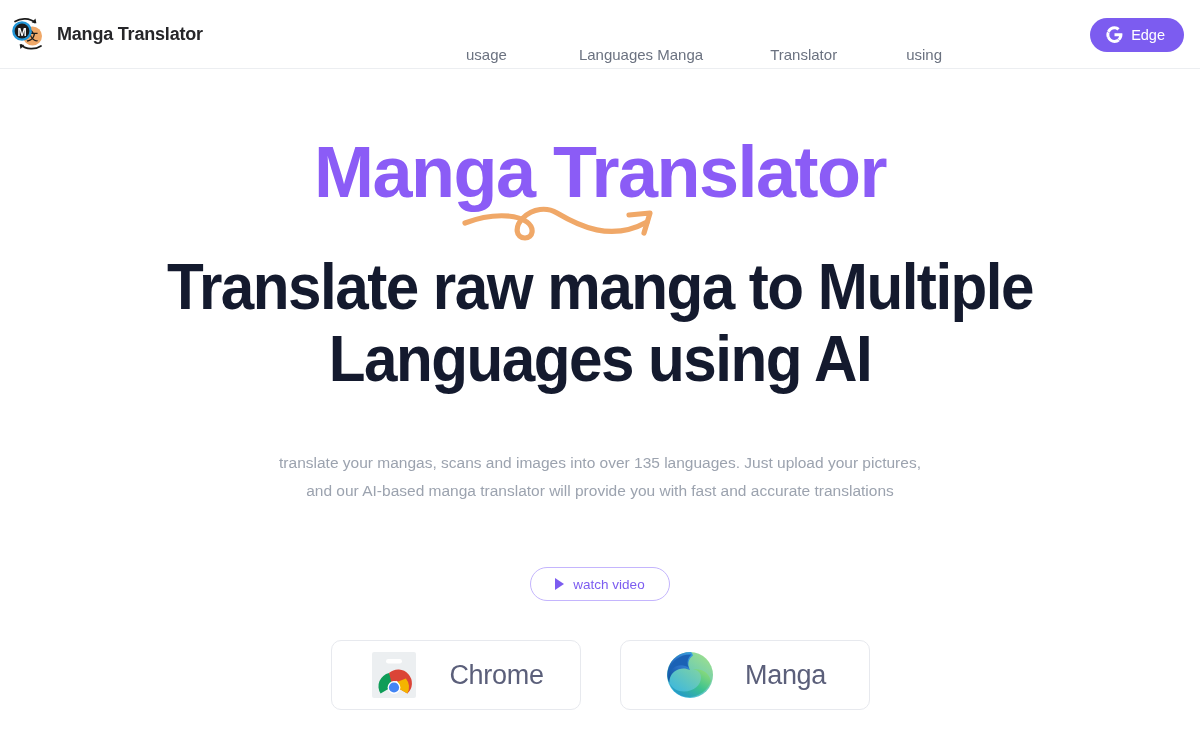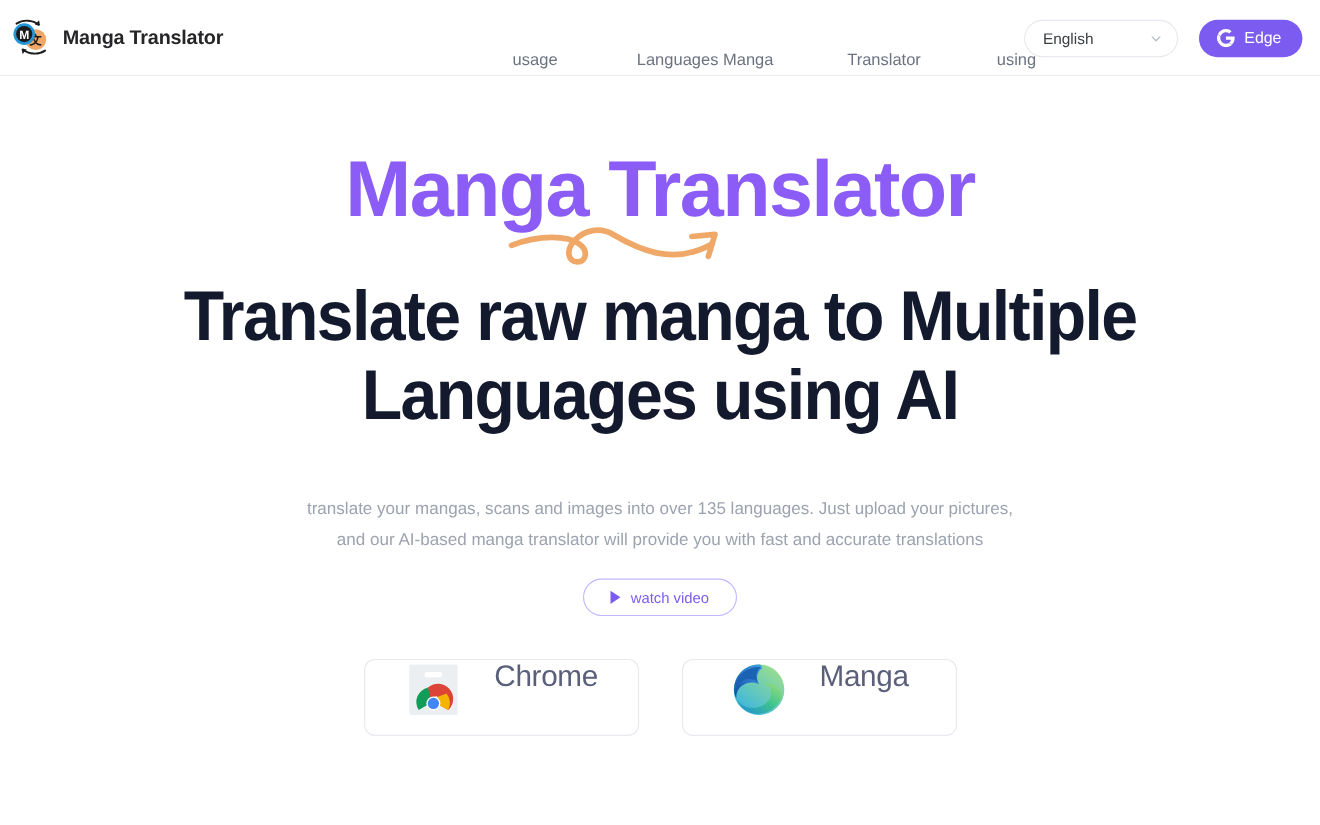--- a/index.html
+++ b/index.html
@@ -84,21 +84,21 @@
   }
 
   .hero-desc {
     margin:54px auto 16px;
     width:648px;
     font-size:15.5px; line-height:28px;
     color:#9ca3af;
   }
 
   .watch-btn {
-    margin:21px auto 0;
+    margin:62px auto 0;
     width:140px; height:34px;
     border:1.5px solid #c4b5fd; border-radius:17px;
     background:#fff; cursor:pointer;
     display:flex; align-items:center; justify-content:center; gap:9px;
   }
   .play-tri {
     width:0; height:0;
     border-left:9px solid #7c5cf0;
     border-top:6px solid transparent;
     border-bottom:6px solid transparent;
@@ -106,21 +106,21 @@
   .watch-label { font-size:13.5px; color:#7c5cf0; }
 
   .browser-row {
     margin-top:39px;
     display:flex; justify-content:center; gap:39px;
   }
   .browser-btn {
     width:250px; height:70px;
     border:1px solid #e7e9ee; border-radius:10px;
     background:#fff; cursor:pointer;
-    display:flex; justify-content:center; gap:28px;
+    display:flex; align-items:center; justify-content:center; gap:28px;
   }
   .browser-icon { width:54px; height:54px; display:block; flex:none; }
   .browser-label {
     font-size:27px; color:#5b5f7a; letter-spacing:-0.3px;
   }
 </style>
 </head>
 <body>
 
 <div class="header">
@@ -141,26 +141,20 @@
   </div>
 
   <nav class="nav">
     <a class="nav-item n0">usage</a>
     <a class="nav-item n1">Languages Manga</a>
     <a class="nav-item n2">Translator</a>
     <a class="nav-item n3">using</a>
   </nav>
 
   <div class="header-right">
-    <div class="lang-select">
-      <span class="lang-value">English</span>
-      <svg class="chev" viewBox="0 0 12 12">
-        <path d="M2.5 4.5 L6 8 L9.5 4.5" fill="none" stroke="#b7bcc6" stroke-width="1.2" stroke-linecap="round" stroke-linejoin="round"></path>
-      </svg>
-    </div>
 
     <button class="login-btn">
       <svg class="g-icon" viewBox="0 0 24 24">
         <path fill="#ffffff" d="M12 4.6c2 0 3.4.9 4.2 1.6l3-2.9C17.4 1.6 15 .5 12 .5 7.4.5 3.5 3.1 1.6 7l3.5 2.7C6 6.8 8.7 4.6 12 4.6z"></path>
         <path fill="#ffffff" d="M23.2 12.3c0-.9-.1-1.5-.2-2.2H12v4.2h6.4c-.1 1-.8 2.6-2.3 3.6l3.4 2.7c2.1-1.9 3.7-4.8 3.7-8.3z"></path>
         <path fill="#ffffff" d="M5.1 14.3c-.2-.6-.4-1.3-.4-2s.1-1.4.4-2L1.6 7.6C.9 9 .5 10.5.5 12.3s.4 3.3 1.1 4.7l3.5-2.7z"></path>
         <path fill="#ffffff" d="M12 23.9c3 0 5.6-1 7.5-2.7l-3.4-2.7c-1 .6-2.3 1.1-4.1 1.1-3.3 0-6-2.2-7-5.2L1.6 17c1.9 3.8 5.8 6.9 10.4 6.9z"></path>
       </svg>
       <span class="login-label">Edge</span>
     </button>

